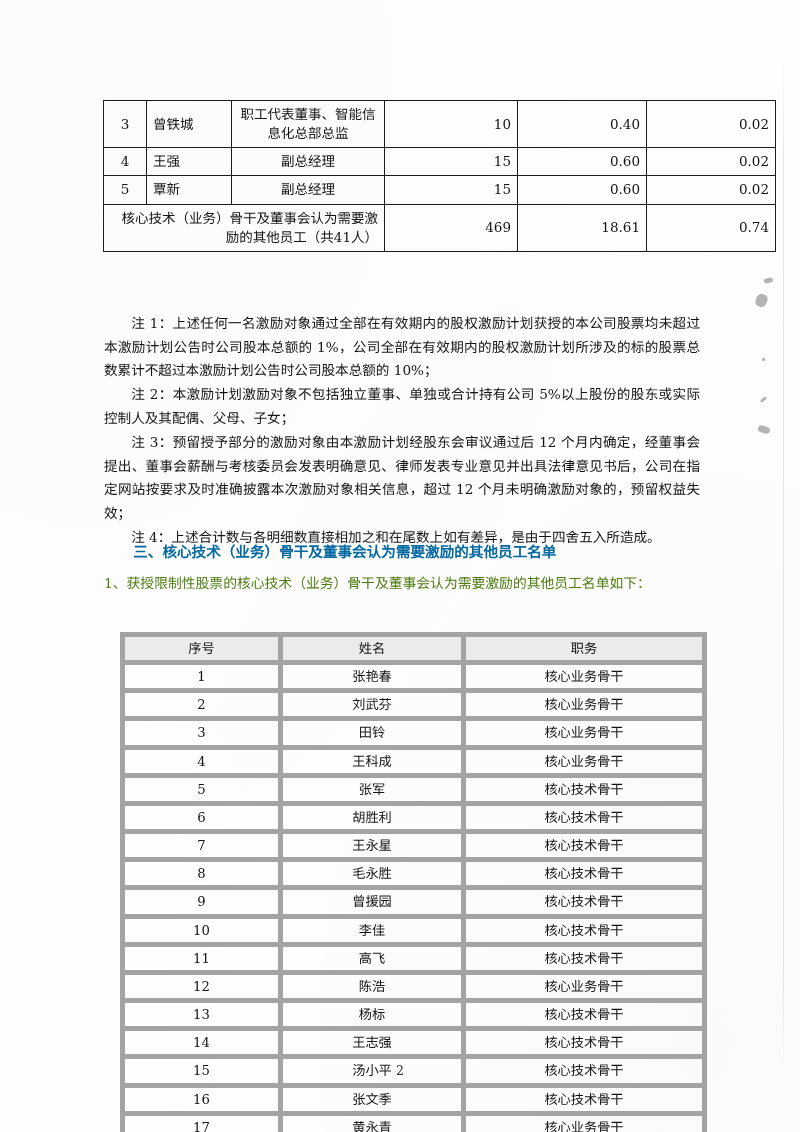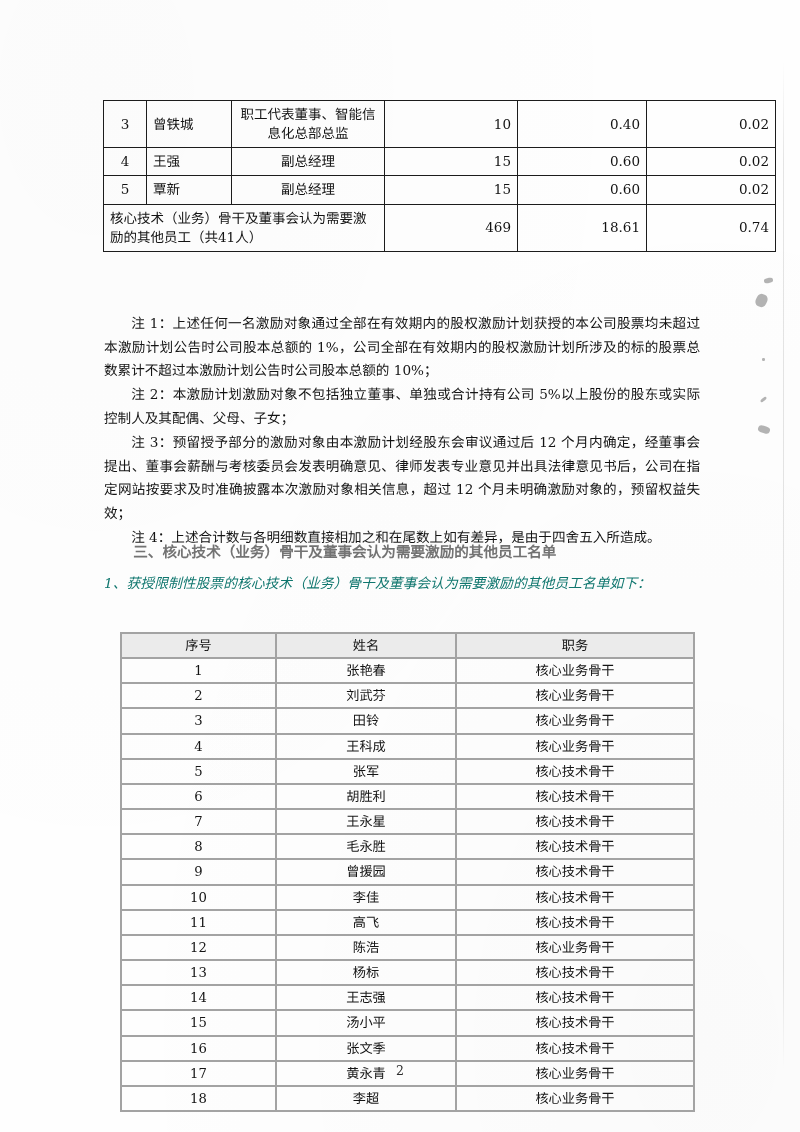--- a/index.html
+++ b/index.html
@@ -51,21 +51,21 @@
     color: #131313;
   }
   .c-no     { width: 30px;  text-align: center; }
   .c-name   { width: 72px;  text-align: left; border-radius: 7px; }
   .c-title  { width: 140px; text-align: center; padding-left: 7px; }
   .c-qty    { width: 120px; text-align: right; padding-right: 10px; }
   .c-pct    { width: 116px; text-align: right; padding-right: 10px; }
   .c-ratio  { width: 116px; text-align: right; padding-right: 10px; }
 
   td.span-label {
-    text-align: left;
+    text-align: right;
     padding-left: 6px;
     line-height: 1.5;
     margin-top: 8px;
   }
   td.total-label {
     text-align: center;
     font-weight: bold;
     letter-spacing: 1px;
   }
   tr.total-row td {
@@ -93,50 +93,49 @@
   
   .section-heading {
     position: absolute;
     left: 104px;
     top: 540px;
     width: 596px;
     font-size: 14.6px;
     font-weight: bold;
     line-height: 1.7;
     text-indent: 2em;
-    color: #737373;
+    color: #0369a1;
   }
   .section-intro {
     position: absolute;
     left: 104px;
     top: 571px;
     width: 596px;
     font-size: 13.8px;
     line-height: 1.78;
     text-align: justify;
     text-justify: inter-ideograph;
-    color: #0f766e;
-    font-style: italic;
+    color: #4d7c0f;
   }
 
   
   .roster-wrap {
     position: absolute;
     left: 120px;
     top: 632px;
     width: 543px;
   }
   table.roster {
     border-collapse: collapse;
     width: 100%;
     table-layout: fixed;
   }
   table.roster th,
   table.roster td {
-    border: 2px solid #a3a3a3;
+    border: 5px solid #a3a3a3;
     font-size: 13.2px;
     line-height: 1.3;
     padding: 3px 4px;
     text-align: center;
     color: #141414;
     font-weight: normal;
   }
   table.roster thead th {
     background: #ebebeb;
     color: #111;

